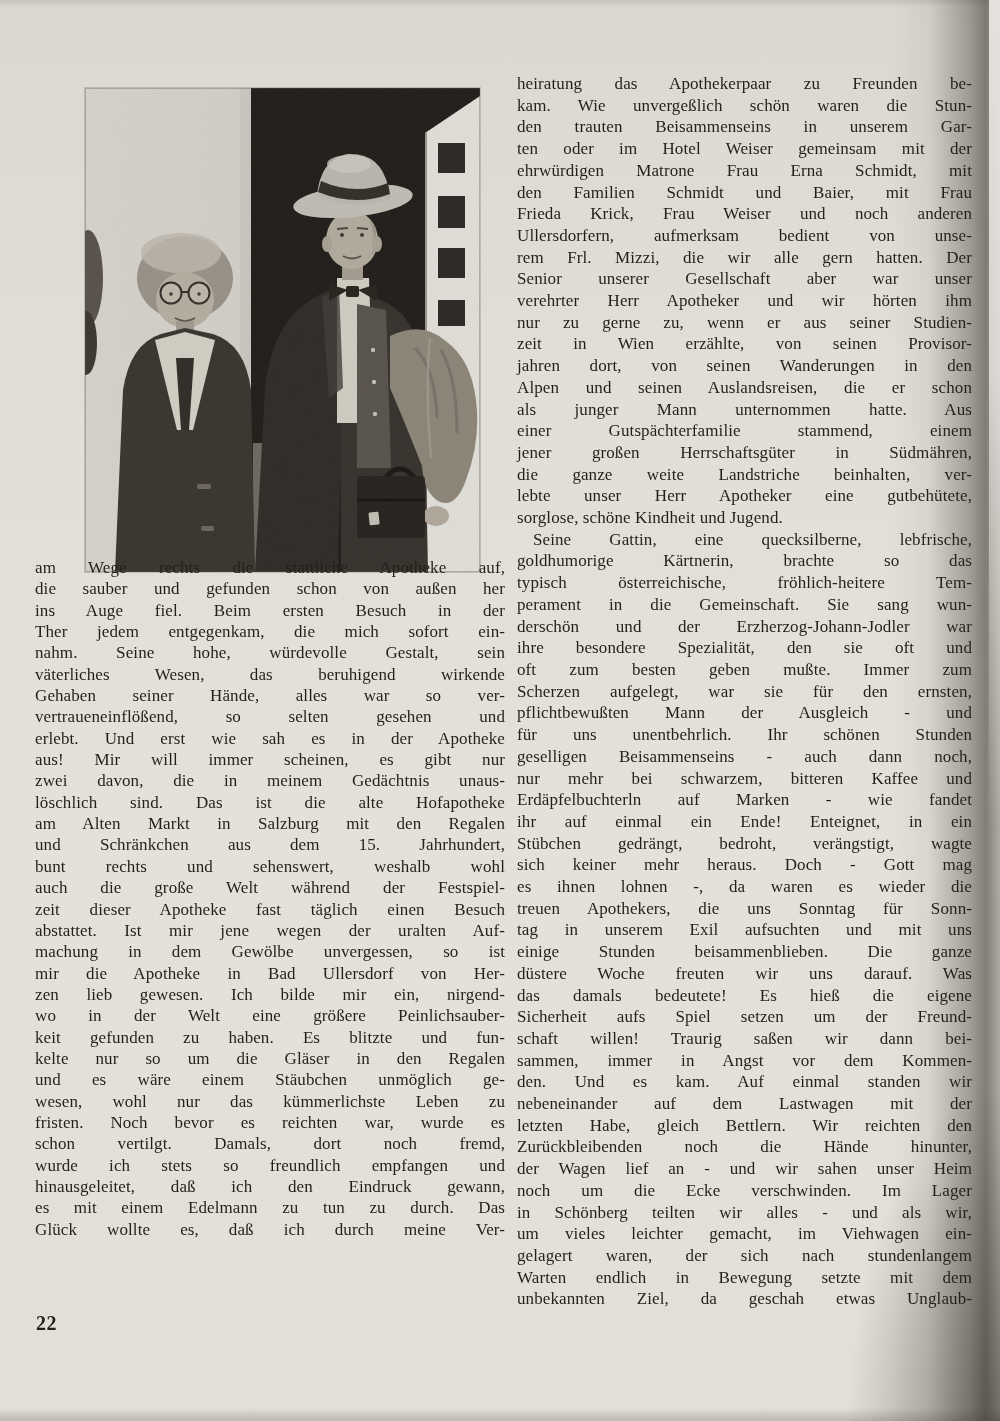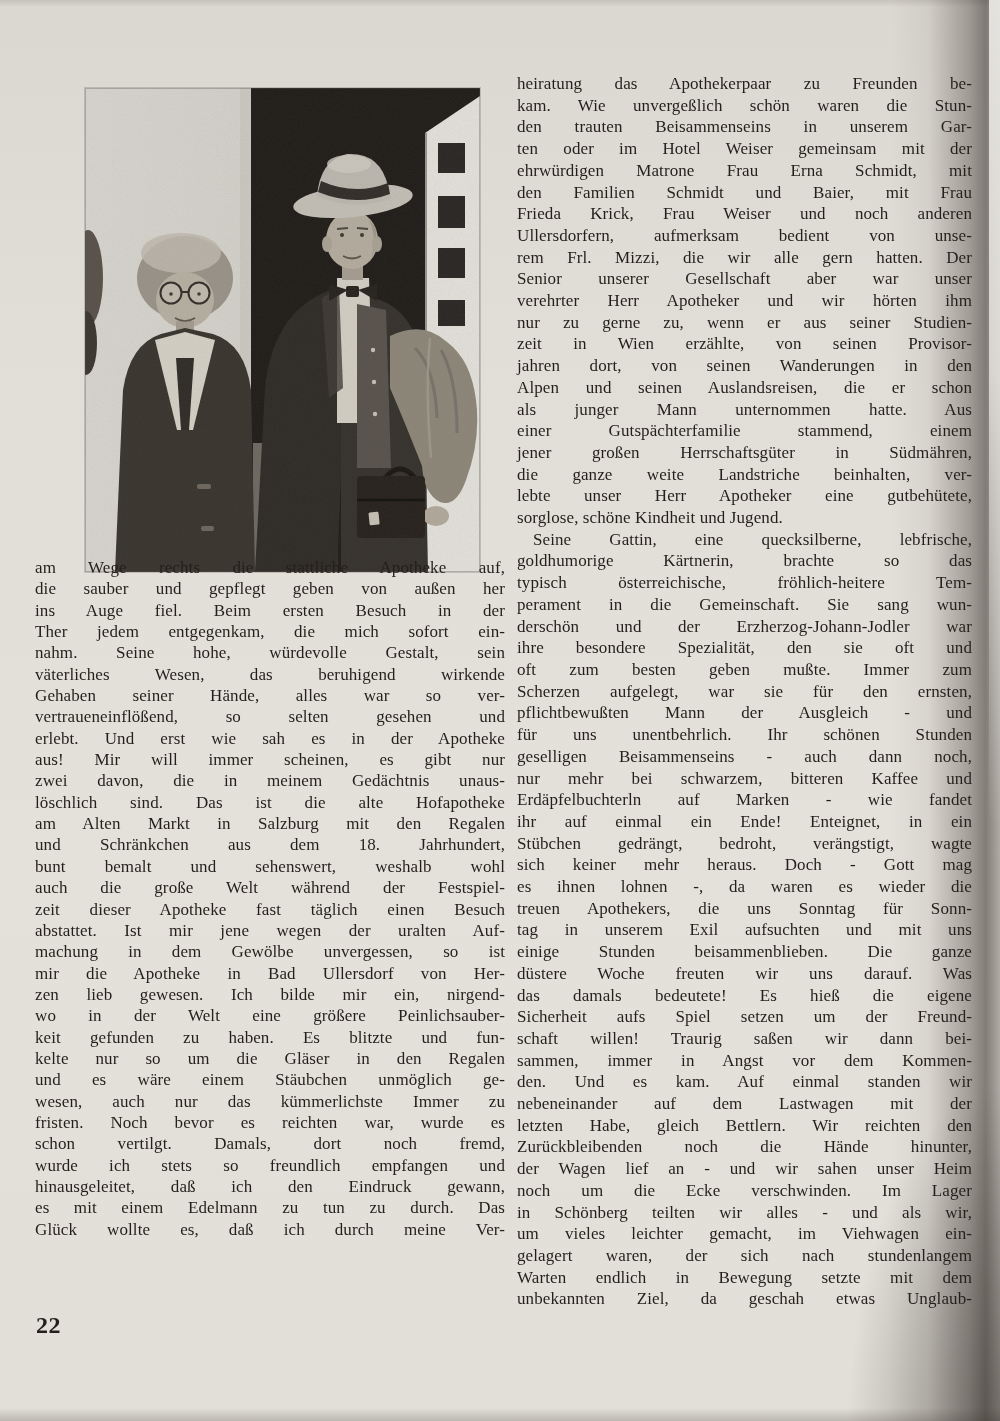--- a/index.html
+++ b/index.html
@@ -28,21 +28,21 @@
   .photo svg{display:block;width:100%;height:100%;filter:blur(0.5px) contrast(0.97);}
 
   
   .col{position:absolute;font-size:17px;letter-spacing:0.1px;}
   .col-left{left:35px;top:557px;width:470px;line-height:21.35px;}
   .col-right{left:517px;top:73px;width:455px;line-height:21.7px;}
   .line{text-align:justify;text-align-last:justify;}
   .line.endline{text-align-last:left;}
   .line.indent{text-indent:16px;}
 
-  .page-number{position:absolute;left:36px;top:1312px;font-size:24px;font-weight:bold;letter-spacing:0.5px;}
+  .page-number{position:absolute;left:36px;top:1312px;font-size:20px;font-weight:bold;letter-spacing:0.5px;}
 </style>
 </head>
 <body>
 
 <div class="page">
 
   <div class="photo">
     <svg viewBox="0 0 395 484" xmlns="http://www.w3.org/2000/svg" role="img">
       <defs>
         <linearGradient id="wall" x1="0" y1="0" x2="1" y2="0">
@@ -138,45 +138,45 @@
       </g>
 
       <rect width="395" height="484" filter="url(#grain)" opacity="0.3"></rect>
       <rect x="0.5" y="0.5" width="394" height="483" fill="none" stroke="#55504a" stroke-opacity="0.35"></rect>
     </svg>
   </div>
 
   <div class="col col-left">
       <div class="para">
         <div class="line">am Wege rechts die stattliche Apotheke auf,</div>
-        <div class="line">die sauber und gepflegt geben von außen her</div>
+        <div class="line">die sauber und gefunden schon von außen her</div>
         <div class="line">ins Auge fiel. Beim ersten Besuch in der</div>
         <div class="line">Ther jedem entgegenkam, die mich sofort ein-</div>
         <div class="line">nahm. Seine hohe, würdevolle Gestalt, sein</div>
         <div class="line">väterliches Wesen, das beruhigend wirkende</div>
         <div class="line">Gehaben seiner Hände, alles war so ver-</div>
         <div class="line">vertraueneinflößend, so selten gesehen und</div>
         <div class="line">erlebt. Und erst wie sah es in der Apotheke</div>
         <div class="line">aus! Mir will immer scheinen, es gibt nur</div>
         <div class="line">zwei davon, die in meinem Gedächtnis unaus-</div>
         <div class="line">löschlich sind. Das ist die alte Hofapotheke</div>
         <div class="line">am Alten Markt in Salzburg mit den Regalen</div>
-        <div class="line">und Schränkchen aus dem 18. Jahrhundert,</div>
-        <div class="line">bunt bemalt und sehenswert, weshalb wohl</div>
+        <div class="line">und Schränkchen aus dem 15. Jahrhundert,</div>
+        <div class="line">bunt rechts und sehenswert, weshalb wohl</div>
         <div class="line">auch die große Welt während der Festspiel-</div>
         <div class="line">zeit dieser Apotheke fast täglich einen Besuch</div>
         <div class="line">abstattet. Ist mir jene wegen der uralten Auf-</div>
         <div class="line">machung in dem Gewölbe unvergessen, so ist</div>
         <div class="line">mir die Apotheke in Bad Ullersdorf von Her-</div>
         <div class="line">zen lieb gewesen. Ich bilde mir ein, nirgend-</div>
         <div class="line">wo in der Welt eine größere Peinlichsauber-</div>
         <div class="line">keit gefunden zu haben. Es blitzte und fun-</div>
         <div class="line">kelte nur so um die Gläser in den Regalen</div>
         <div class="line">und es wäre einem Stäubchen unmöglich ge-</div>
-        <div class="line">wesen, auch nur das kümmerlichste Immer zu</div>
+        <div class="line">wesen, wohl nur das kümmerlichste Leben zu</div>
         <div class="line">fristen. Noch bevor es reichten war, wurde es</div>
         <div class="line">schon vertilgt. Damals, dort noch fremd,</div>
         <div class="line">wurde ich stets so freundlich empfangen und</div>
         <div class="line">hinausgeleitet, daß ich den Eindruck gewann,</div>
         <div class="line">es mit einem Edelmann zu tun zu durch. Das</div>
         <div class="line">Glück wollte es, daß ich durch meine Ver-</div>
       </div>
     </div>
   <div class="col col-right">
       <div class="para">

